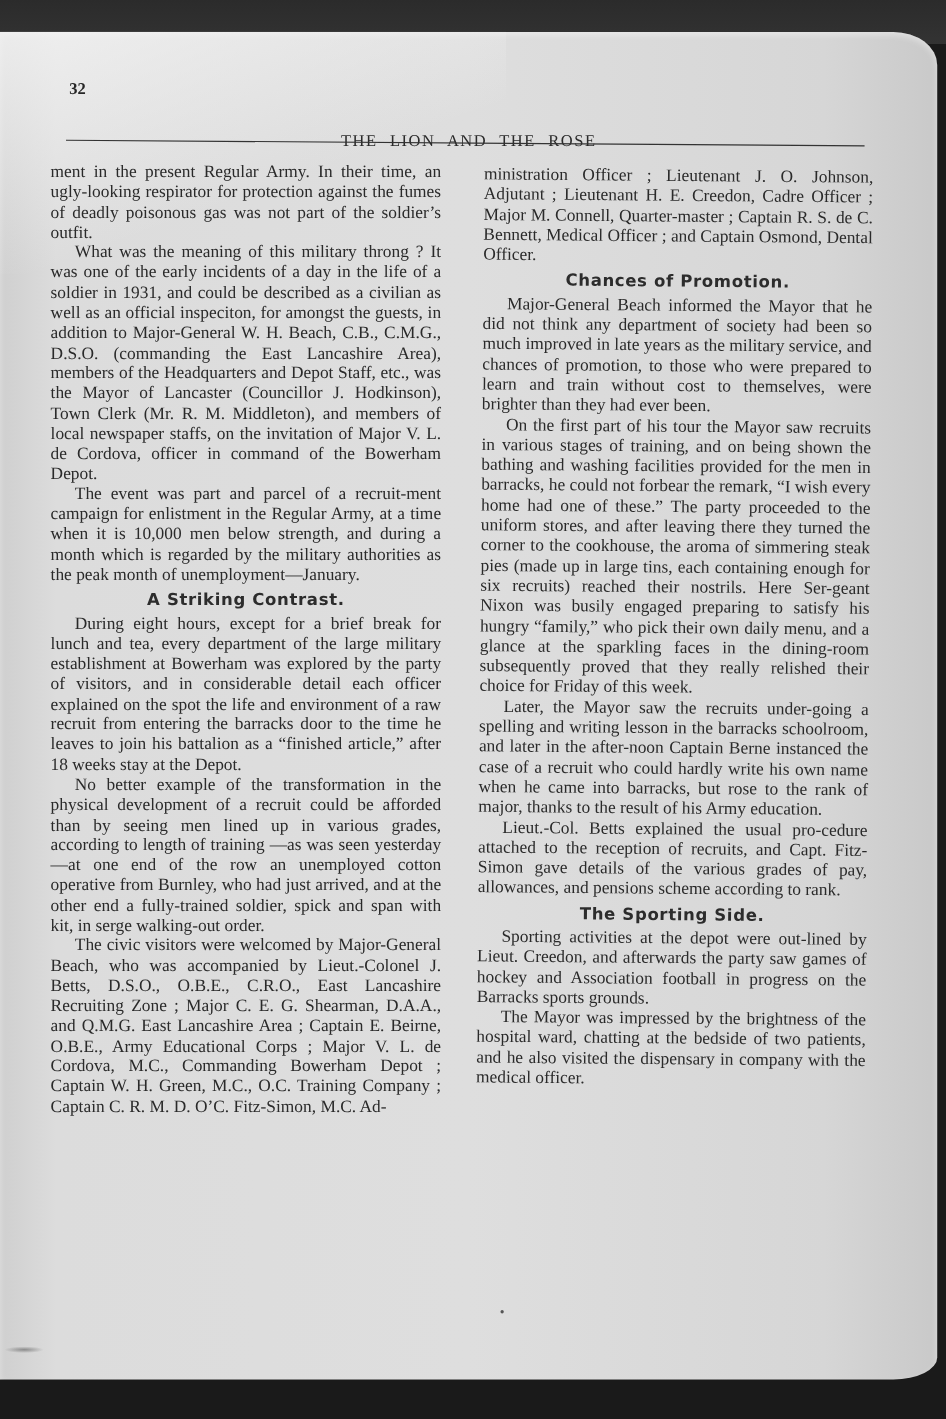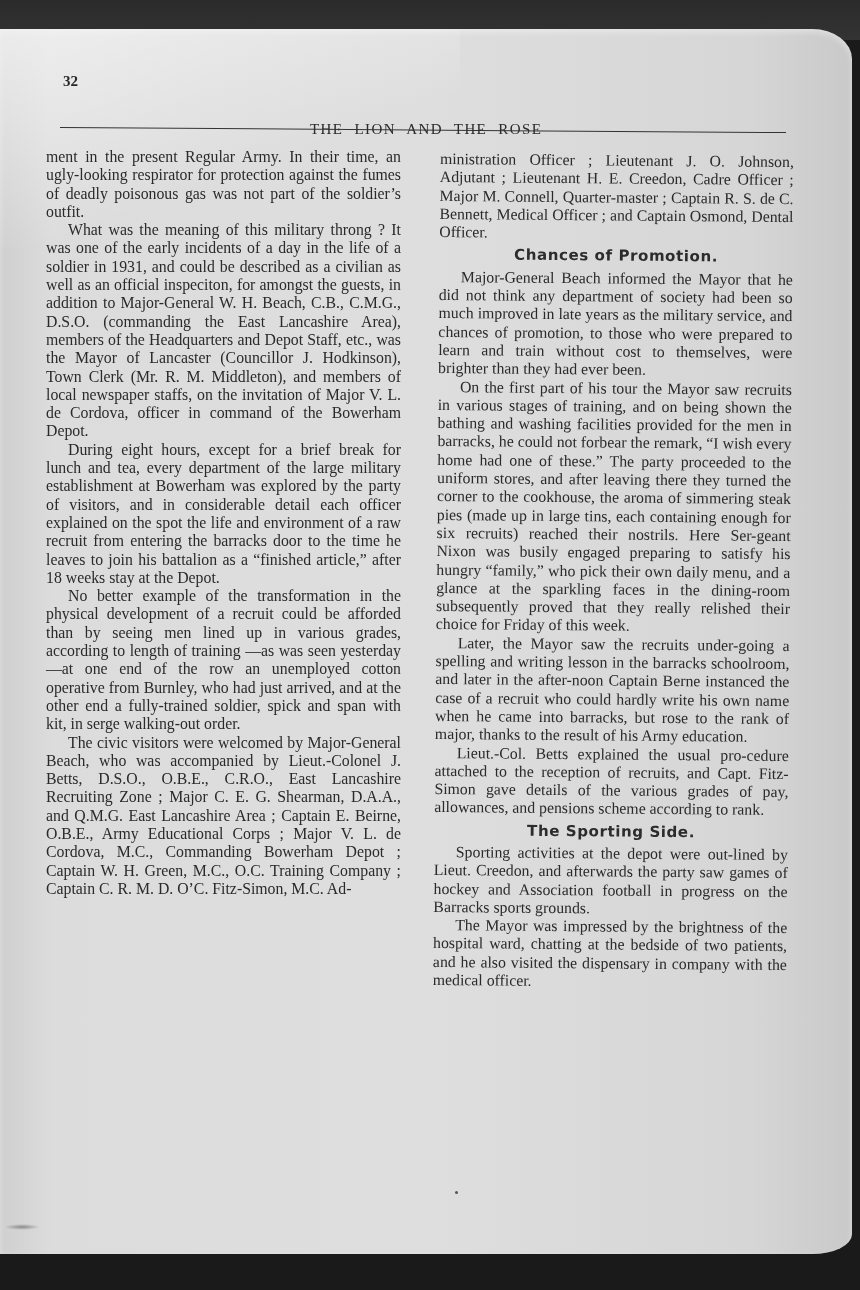--- a/index.html
+++ b/index.html
@@ -69,20 +69,22 @@
   <div class="speck" style="left:455px; top:1162px;"></div>
 </div>
 
 <div class="page-number">32</div>
 <div class="running-head">THE LION AND THE ROSE</div>
 <div class="header-rule"></div>
 
 <div class="col col-left">
   <p class="cont">ment in the present Regular Army. In their time, an ugly-looking respirator for protection against the fumes of deadly poisonous gas was not part of the soldier’s outfit.</p>
   <p>What was the meaning of this military throng ? It was one of the early incidents of a day in the life of a soldier in 1931, and could be described as a civilian as well as an official inspeciton, for amongst the guests, in addition to Major-General W. H. Beach, C.B., C.M.G., D.S.O. (commanding the East Lancashire Area), members of the Headquarters and Depot Staff, etc., was the Mayor of Lancaster (Councillor J. Hodkinson), Town Clerk (Mr. R. M. Middleton), and members of local newspaper staffs, on the invitation of Major V. L. de Cordova, officer in command of the Bowerham Depot.</p>
+  <p>The event was part and parcel of a recruit-ment campaign for enlistment in the Regular Army, at a time when it is 10,000 men below strength, and during a month which is regarded by the military authorities as the peak month of unemployment—January.</p>
+  <h2>A Striking Contrast.</h2>
   <p>During eight hours, except for a brief break for lunch and tea, every department of the large military establishment at Bowerham was explored by the party of visitors, and in considerable detail each officer explained on the spot the life and environment of a raw recruit from entering the barracks door to the time he leaves to join his battalion as a “finished article,” after 18 weeks stay at the Depot.</p>
   <p>No better example of the transformation in the physical development of a recruit could be afforded than by seeing men lined up in various grades, according to length of training —as was seen yesterday—at one end of the row an unemployed cotton operative from Burnley, who had just arrived, and at the other end a fully-trained soldier, spick and span with kit, in serge walking-out order.</p>
   <p>The civic visitors were welcomed by Major-General Beach, who was accompanied by Lieut.-Colonel J. Betts, D.S.O., O.B.E., C.R.O., East Lancashire Recruiting Zone ; Major C. E. G. Shearman, D.A.A., and Q.M.G. East Lancashire Area ; Captain E. Beirne, O.B.E., Army Educational Corps ; Major V. L. de Cordova, M.C., Commanding Bowerham Depot ; Captain W. H. Green, M.C., O.C. Training Company ; Captain C. R. M. D. O’C. Fitz-Simon, M.C. Ad-</p>
 </div>
 
 <div class="col col-right">
   <p class="cont">ministration Officer ; Lieutenant J. O. Johnson, Adjutant ; Lieutenant H. E. Creedon, Cadre Officer ; Major M. Connell, Quarter-master ; Captain R. S. de C. Bennett, Medical Officer ; and Captain Osmond, Dental Officer.</p>
   <h2>Chances of Promotion.</h2>
   <p>Major-General Beach informed the Mayor that he did not think any department of society had been so much improved in late years as the military service, and chances of promotion, to those who were prepared to learn and train without cost to themselves, were brighter than they had ever been.</p>
   <p>On the first part of his tour the Mayor saw recruits in various stages of training, and on being shown the bathing and washing facilities provided for the men in barracks, he could not forbear the remark, “I wish every home had one of these.” The party proceeded to the uniform stores, and after leaving there they turned the corner to the cookhouse, the aroma of simmering steak pies (made up in large tins, each containing enough for six recruits) reached their nostrils. Here Ser-geant Nixon was busily engaged preparing to satisfy his hungry “family,” who pick their own daily menu, and a glance at the sparkling faces in the dining-room subsequently proved that they really relished their choice for Friday of this week.</p>

